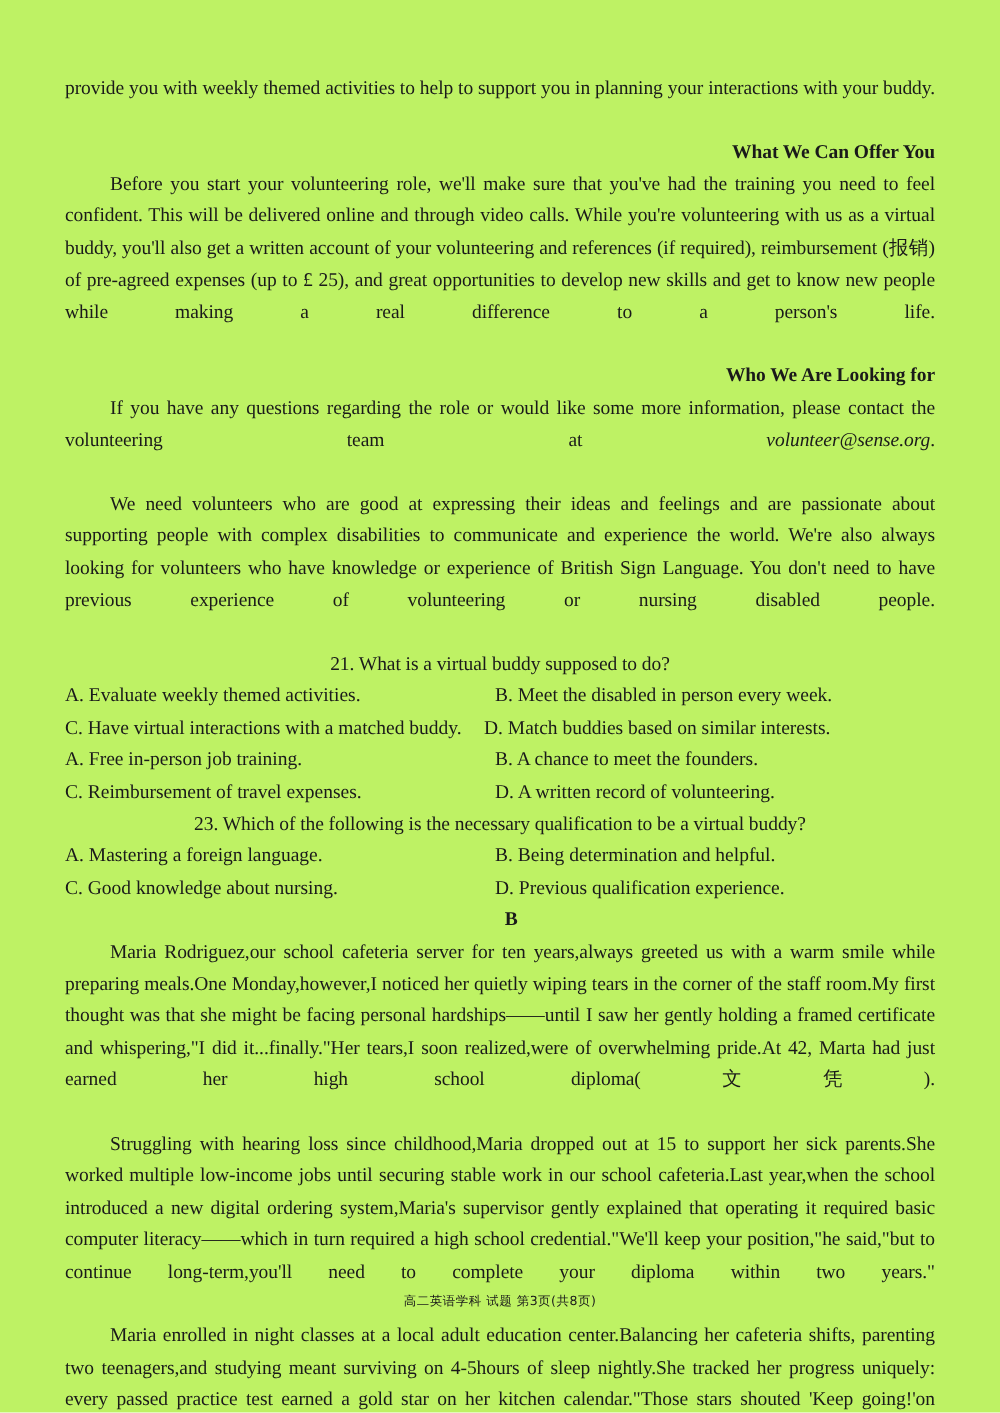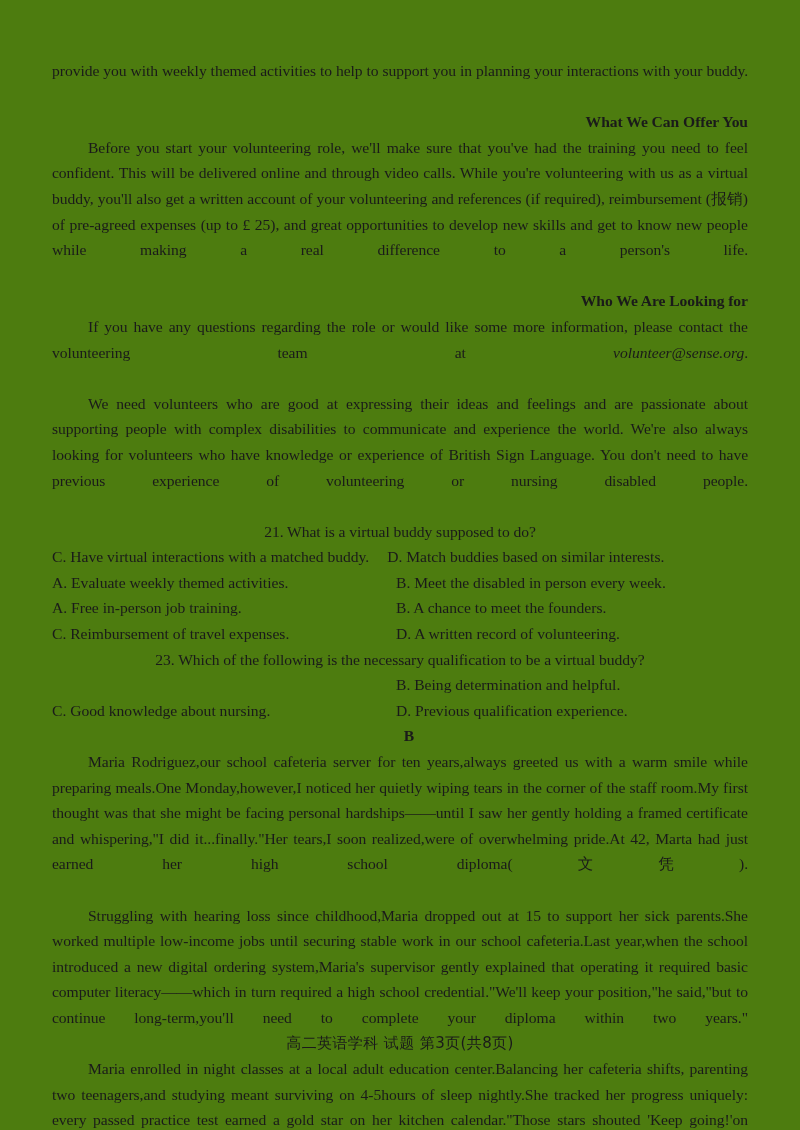--- a/index.html
+++ b/index.html
@@ -11,21 +11,21 @@
     width: 800px;
     height: 1130px;
     font-family: "Liberation Serif", "DejaVu Serif", serif;
     color: #1a1a1a;
     -webkit-font-smoothing: antialiased;
   }
   .page {
     position: relative;
     width: 800px;
     height: 1130px;
-    background: #4d7c0f;
+    background: #bef264;
     overflow: hidden;
     text-decoration: underline;
   }
   .content {
     position: absolute;
     left: 52px;
     top: 58px;
     width: 696px;
   }
   p {
@@ -93,21 +93,21 @@
     position: static;
     display: inline-block;
     margin-left: 14px;
   }
   .footer {
     position: absolute;
     left: 0;
     top: 1034px;
     width: 800px;
     text-align: center;
-    font-size: 15px;
+    font-size: 10px;
     font-family: "DejaVu Sans", "Liberation Sans", sans-serif;
     letter-spacing: 0.4px;
   }
 </style>
 </head>
 <body>
 
 <div class="page">
   <div class="content">
 
@@ -118,44 +118,45 @@
     <p class="flow indent">Before you start your volunteering role, we'll make sure that you've had the training you need to feel confident. This will be delivered online and through video calls. While you're volunteering with us as a virtual buddy, you'll also get a written account of your volunteering and references (if required), reimbursement (报销) of pre-agreed expenses (up to £ 25), and great opportunities to develop new skills and get to know new people while making a real difference to a person's life.</p>
 
     <p class="subhead">Who We Are Looking for</p>
 
     <p class="flow indent"><span>If you have any questions regarding the role or would like some more information, please contact the volunteering team at </span><span class="italic">volunteer@sense.org</span><span>.</span></p>
 
     <p class="flow indent">We need volunteers who are good at expressing their ideas and feelings and are passionate about supporting people with complex disabilities to communicate and experience the world. We're also always looking for volunteers who have knowledge or experience of British Sign Language. You don't need to have previous experience of volunteering or nursing disabled people.</p>
 
     <div>
       <p class="q-stem">21. What is a virtual buddy supposed to do?</p>
+      <div class="q-row">
+        <span class="opt-a">A. Evaluate weekly themed activities.</span>
+        <span class="opt-b">B. Meet the disabled in person every week.</span>
+      </div>
       <div class="q-row tight">
         <span class="opt-a">C. Have virtual interactions with a matched buddy.</span>
         <span class="opt-b">D. Match buddies based on similar interests.</span>
-      </div>
-      <div class="q-row">
-        <span class="opt-a">A. Evaluate weekly themed activities.</span>
-        <span class="opt-b">B. Meet the disabled in person every week.</span>
       </div>
     </div>
 
     <div>
       <div class="q-row">
         <span class="opt-a">A. Free in-person job training.</span>
         <span class="opt-b">B. A chance to meet the founders.</span>
       </div>
       <div class="q-row">
         <span class="opt-a">C. Reimbursement of travel expenses.</span>
         <span class="opt-b">D. A written record of volunteering.</span>
       </div>
     </div>
 
     <div>
       <p class="q-stem">23. Which of the following is the necessary qualification to be a virtual buddy?</p>
       <div class="q-row">
+        <span class="opt-a">A. Mastering a foreign language.</span>
         <span class="opt-b">B. Being determination and helpful.</span>
       </div>
       <div class="q-row">
         <span class="opt-a">C. Good knowledge about nursing.</span>
         <span class="opt-b">D. Previous qualification experience.</span>
       </div>
     </div>
 
     <p class="center-head">B</p>
 

